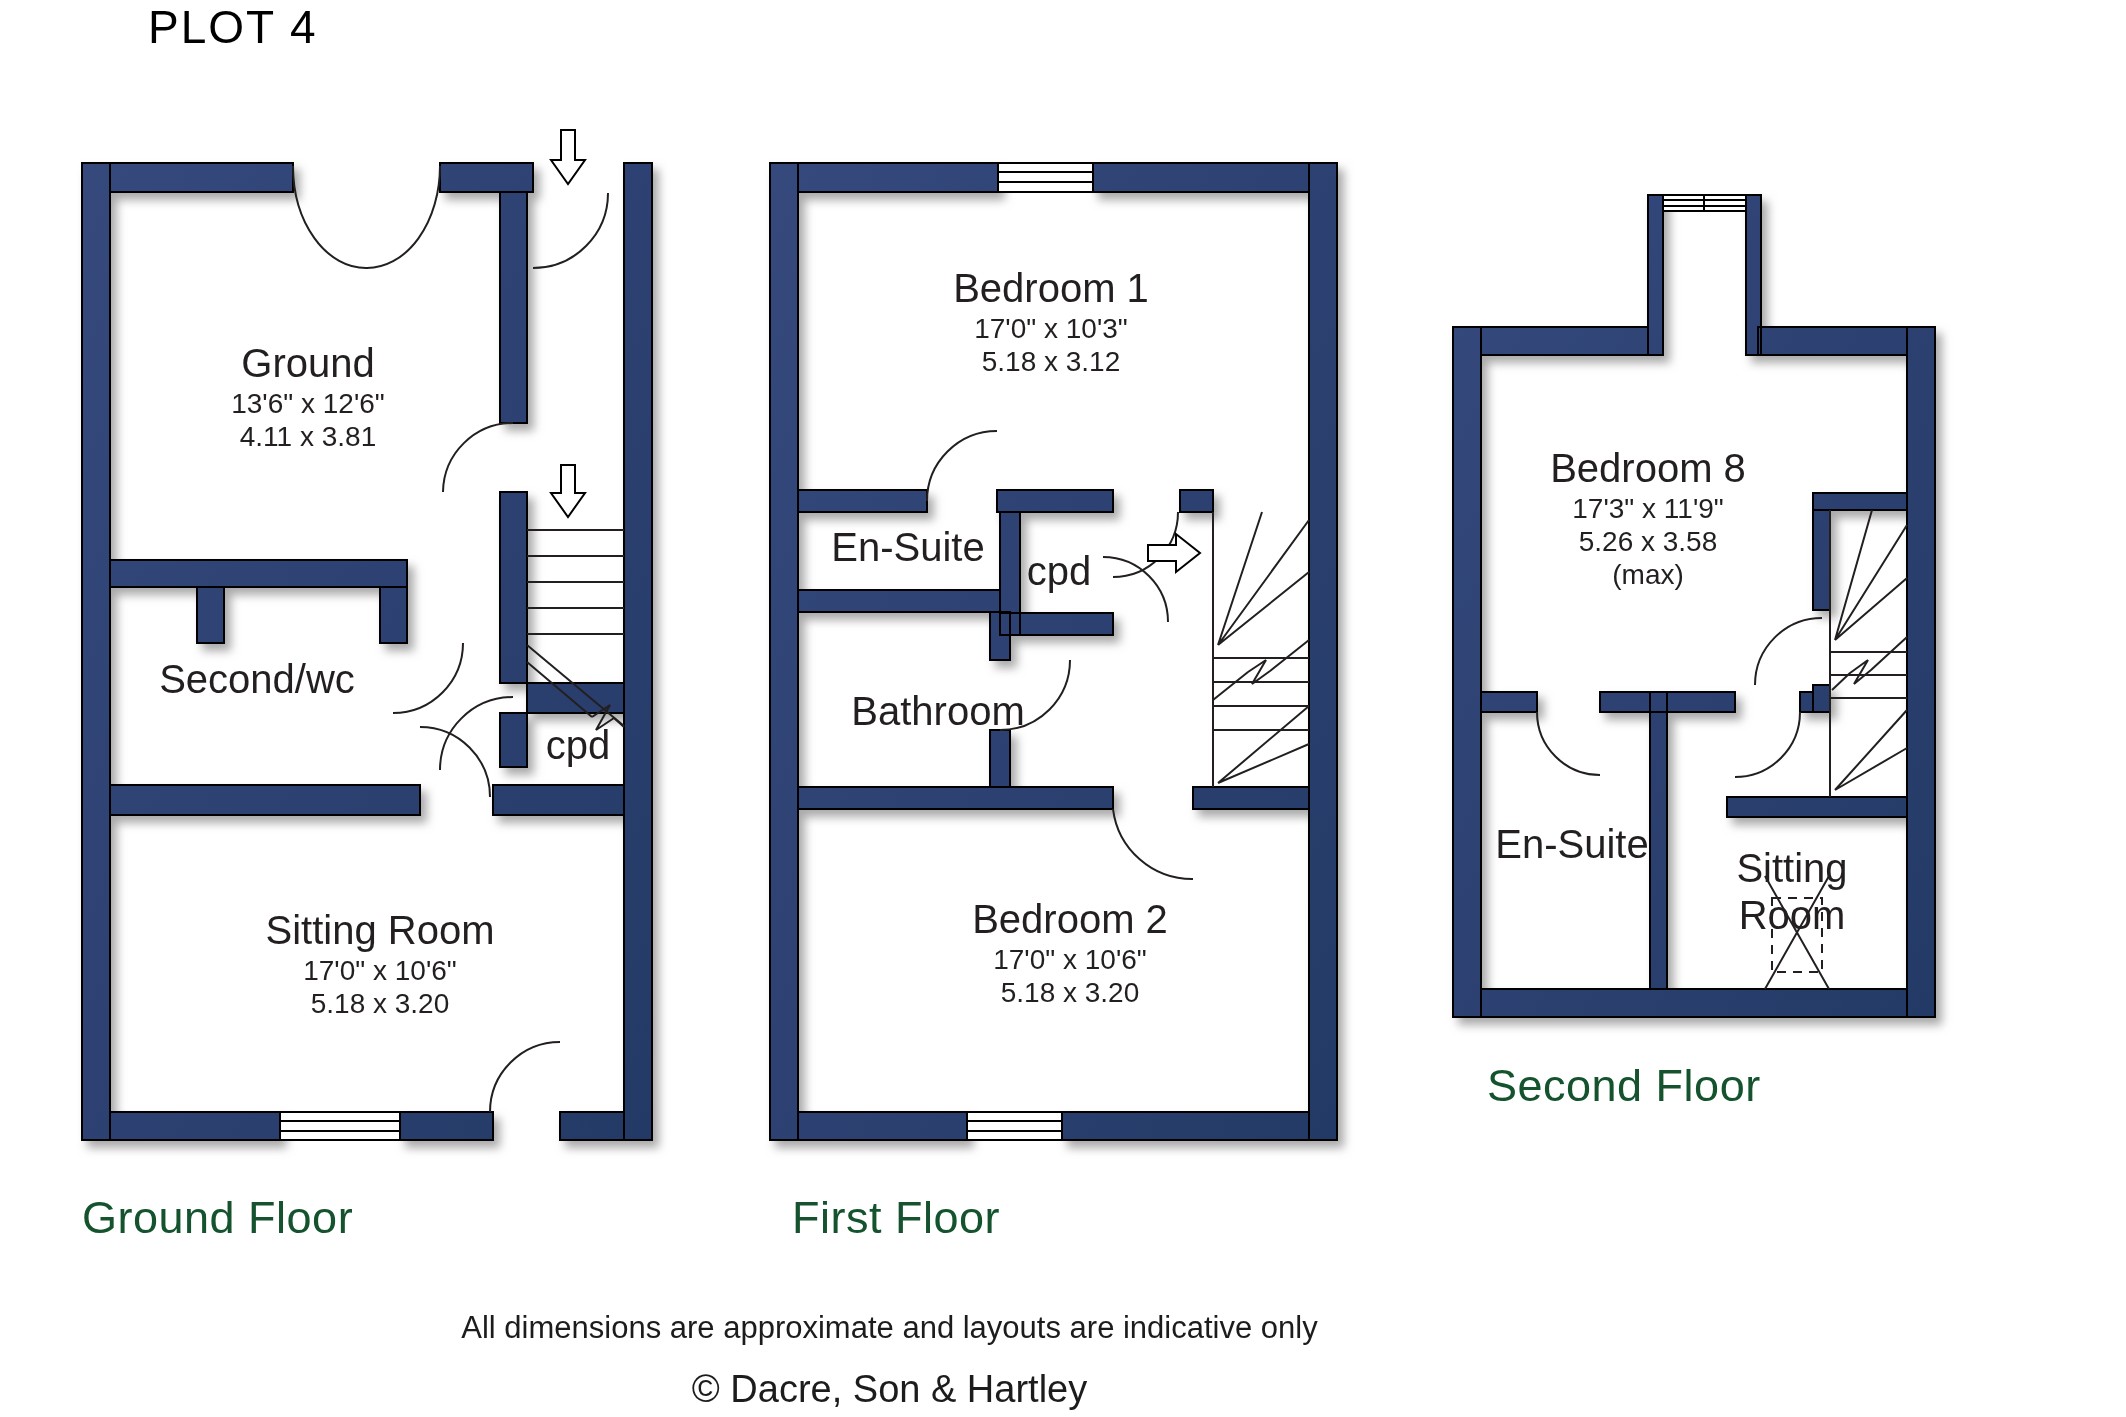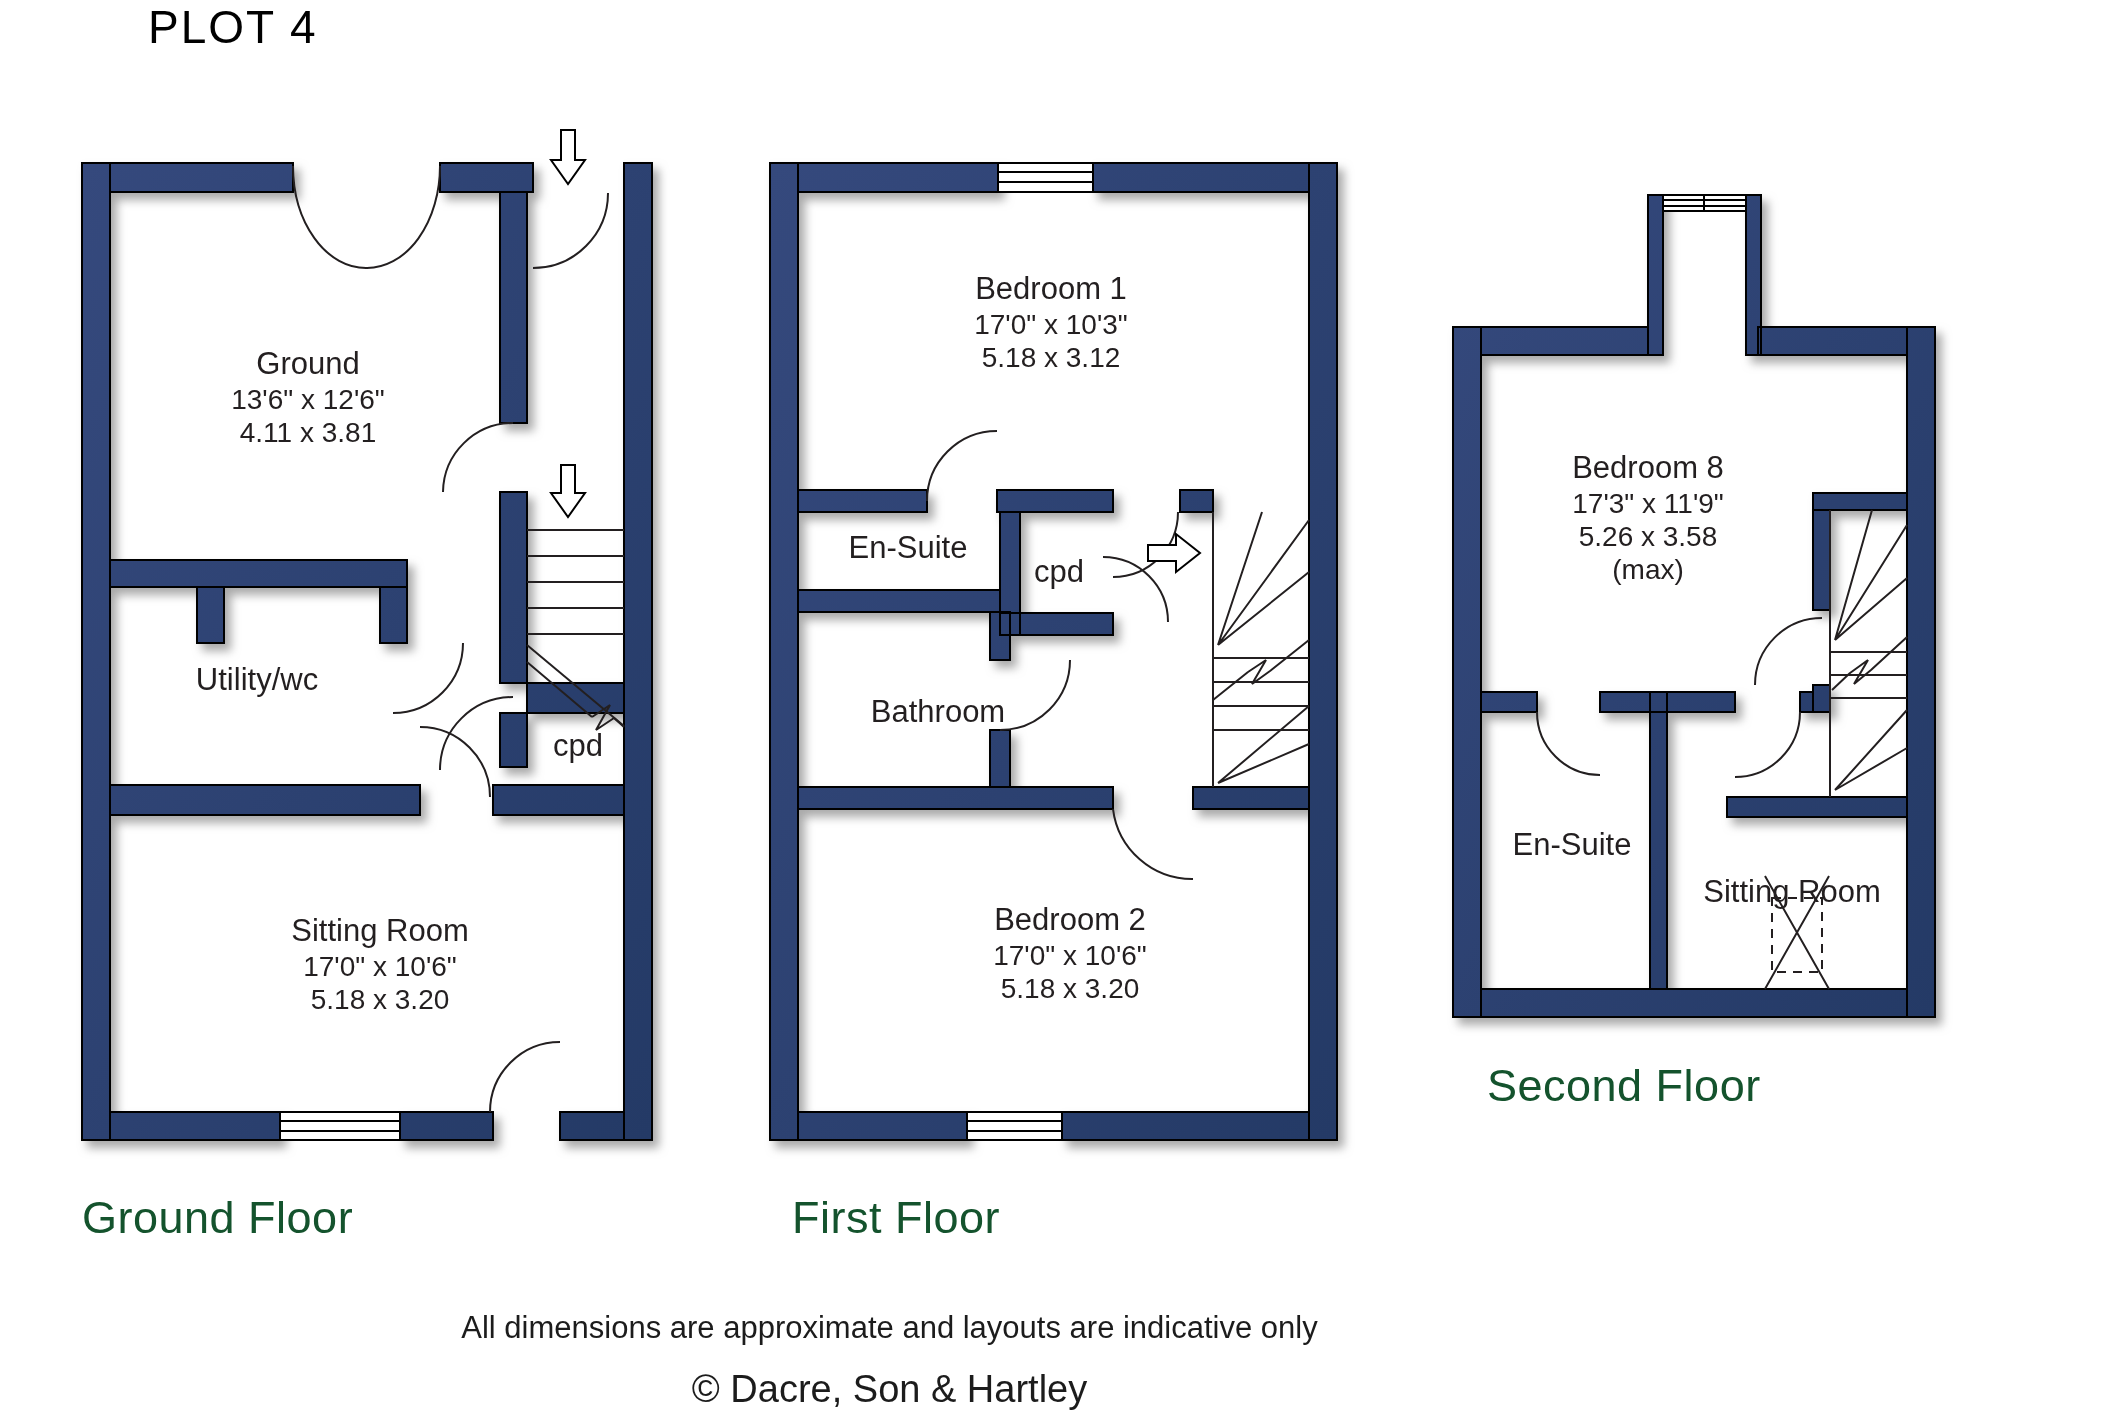--- a/index.html
+++ b/index.html
@@ -2,21 +2,21 @@
 <html><head>
 <meta charset="utf-8">
 <style>
   html,body{margin:0;padding:0}
   body{width:2126px;height:1417px;background:#ffffff;position:relative;overflow:hidden;
        font-family:"Liberation Sans",sans-serif;color:#231f20}
   svg.plan{position:absolute;left:0;top:0}
   .walls{filter:drop-shadow(6px 7px 5px rgba(100,100,100,.55))}
   .title{position:absolute;left:148px;top:0;font-size:46px;font-weight:400;color:#000000;letter-spacing:2px}
   .room-label{position:absolute;transform:translate(-50%,-50%);text-align:center;line-height:1.18;white-space:nowrap}
-  .room-name{font-size:31px}
+  .room-name{font-size:40px}
   .dims,.note{font-size:28px}
   .caption{position:absolute;font-size:45px;color:#14532d;letter-spacing:.5px}
   #cap-ground{left:82px;top:1192px}
   #cap-first{left:792px;top:1192px}
   #cap-second{left:1487px;top:1060px}
   .footer-line{position:absolute;left:0;width:1779px;text-align:center;color:#1c1c1c}
   #footer1{top:1310px;font-size:31px}
   #footer2{top:1368px;font-size:38px}
   .wrap-label{white-space:normal;width:190px}
 </style>
@@ -160,21 +160,21 @@
 </svg>
 
 <div class="title">PLOT 4</div>
 
 <div class="room-label" style="left:308px;top:397px">
   <div class="room-name">Ground</div>
   <div class="dims">13'6" x 12'6"</div>
   <div class="dims">4.11 x 3.81</div>
 </div>
 <div class="room-label" style="left:257px;top:680px">
-  <div class="room-name">Utility/wc</div>
+  <div class="room-name">Second/wc</div>
 </div>
 <div class="room-label" style="left:578px;top:746px">
   <div class="room-name">cpd</div>
 </div>
 <div class="room-label" style="left:380px;top:964px">
   <div class="room-name">Sitting Room</div>
   <div class="dims">17'0" x 10'6"</div>
   <div class="dims">5.18 x 3.20</div>
 </div>
 

